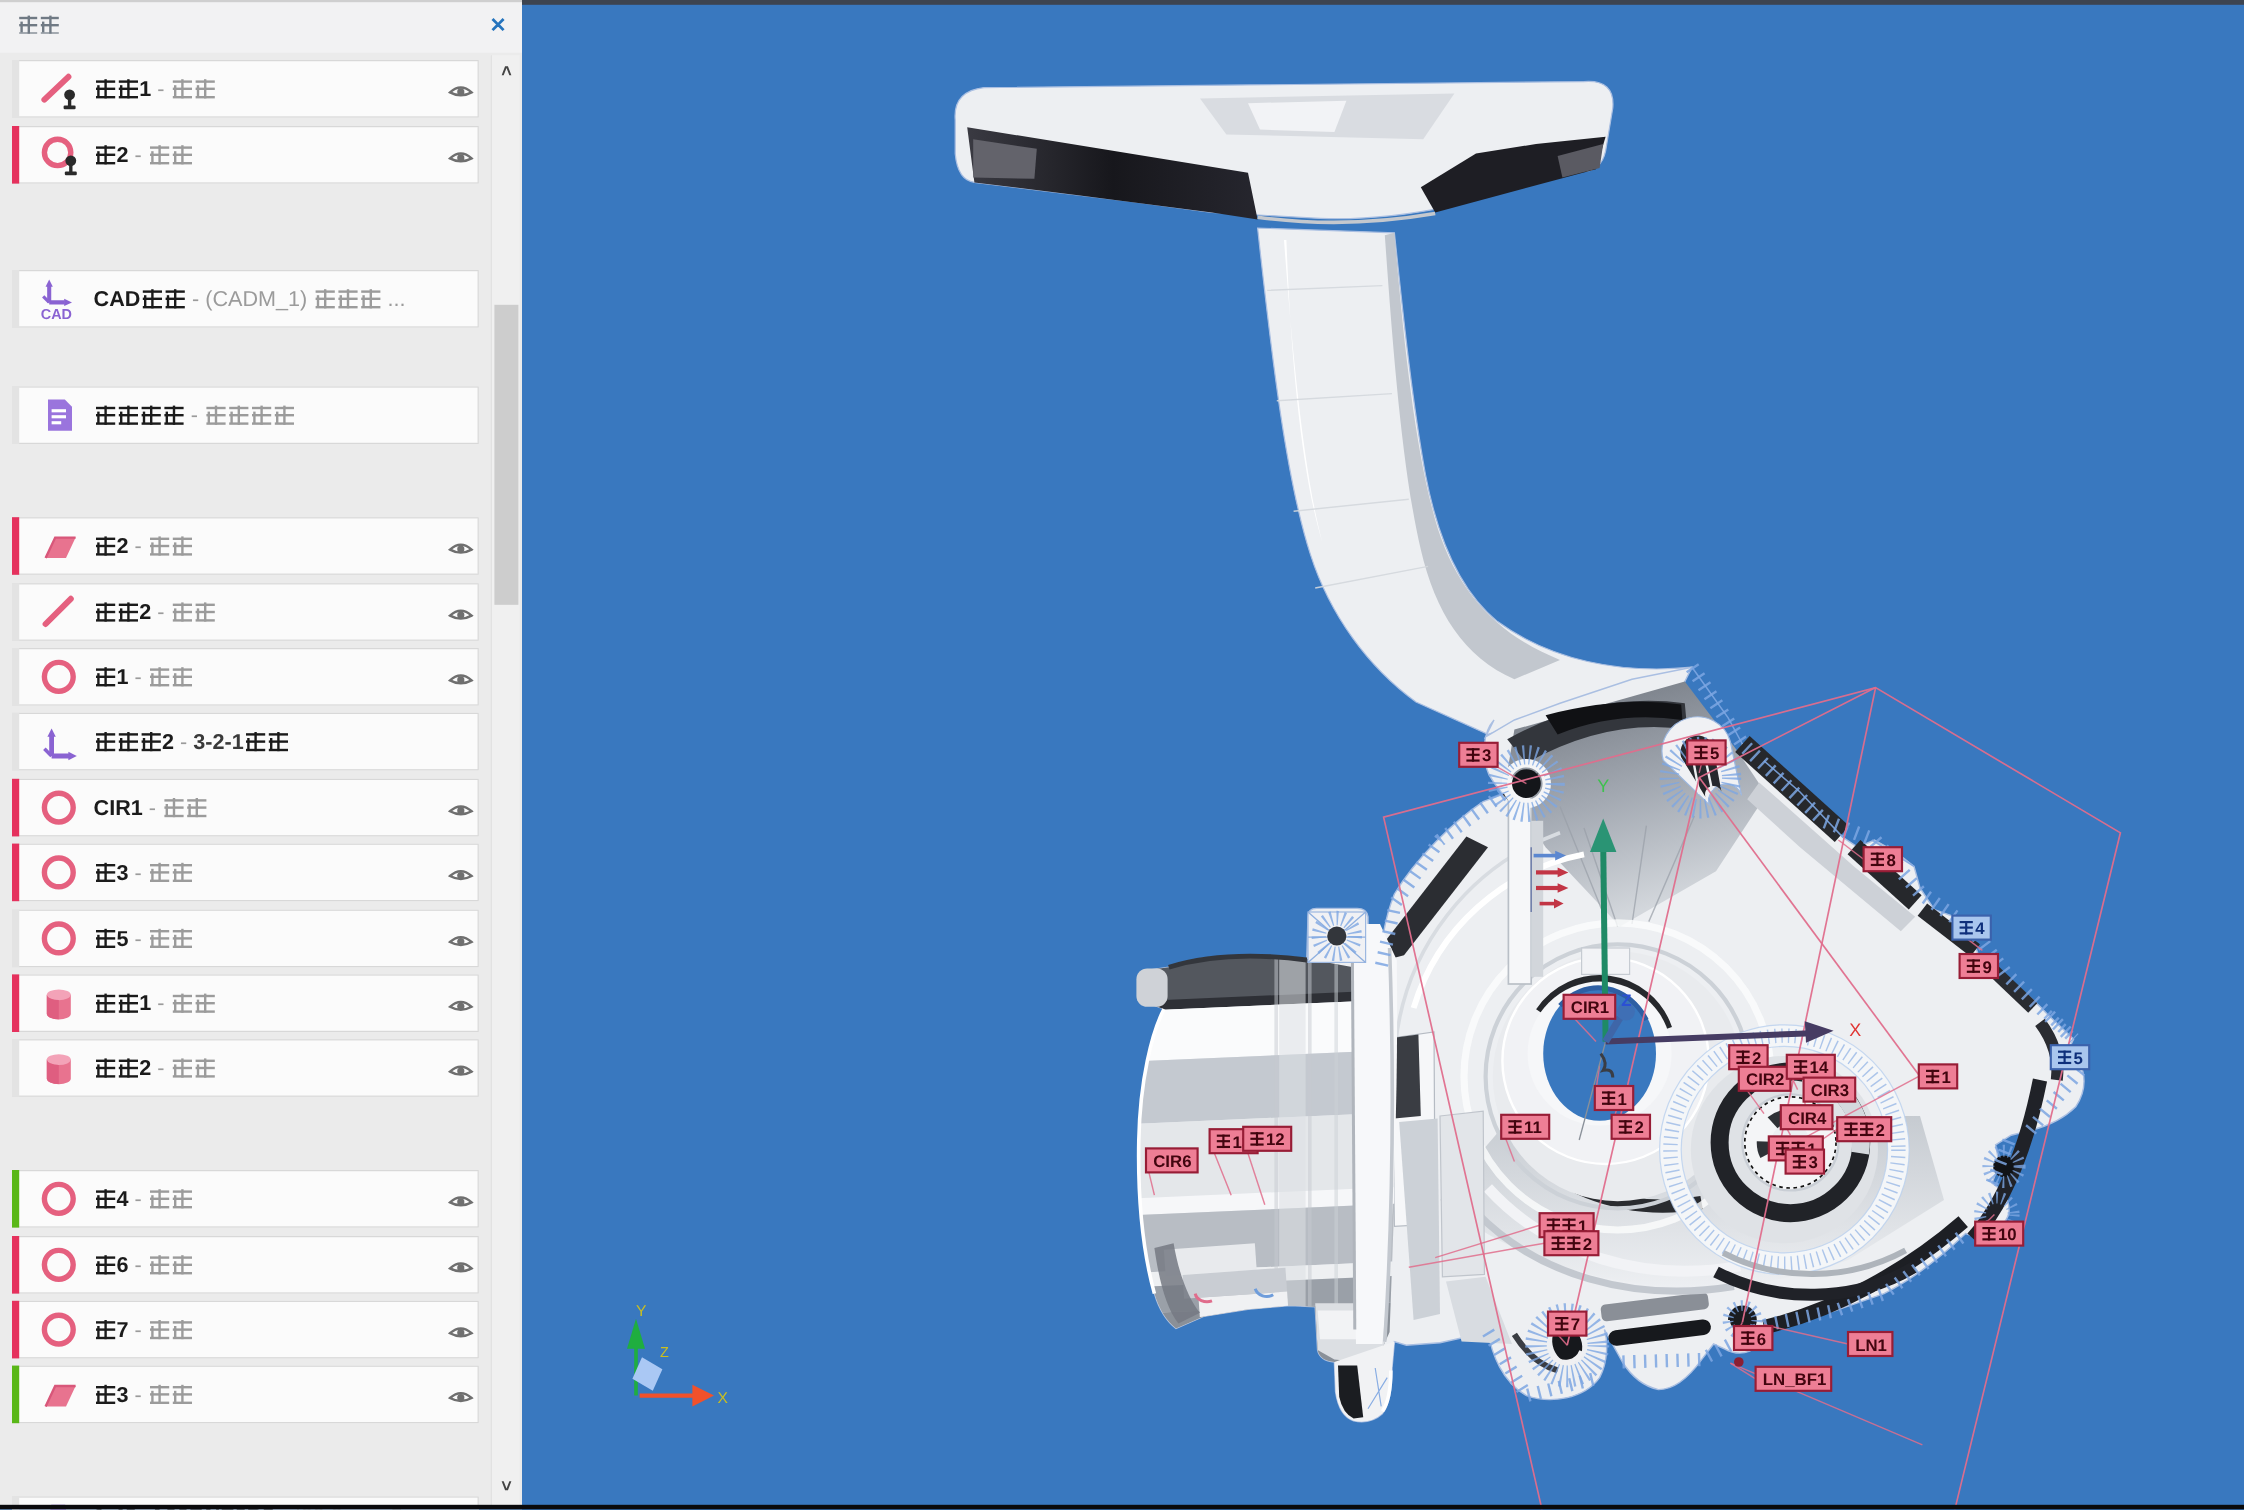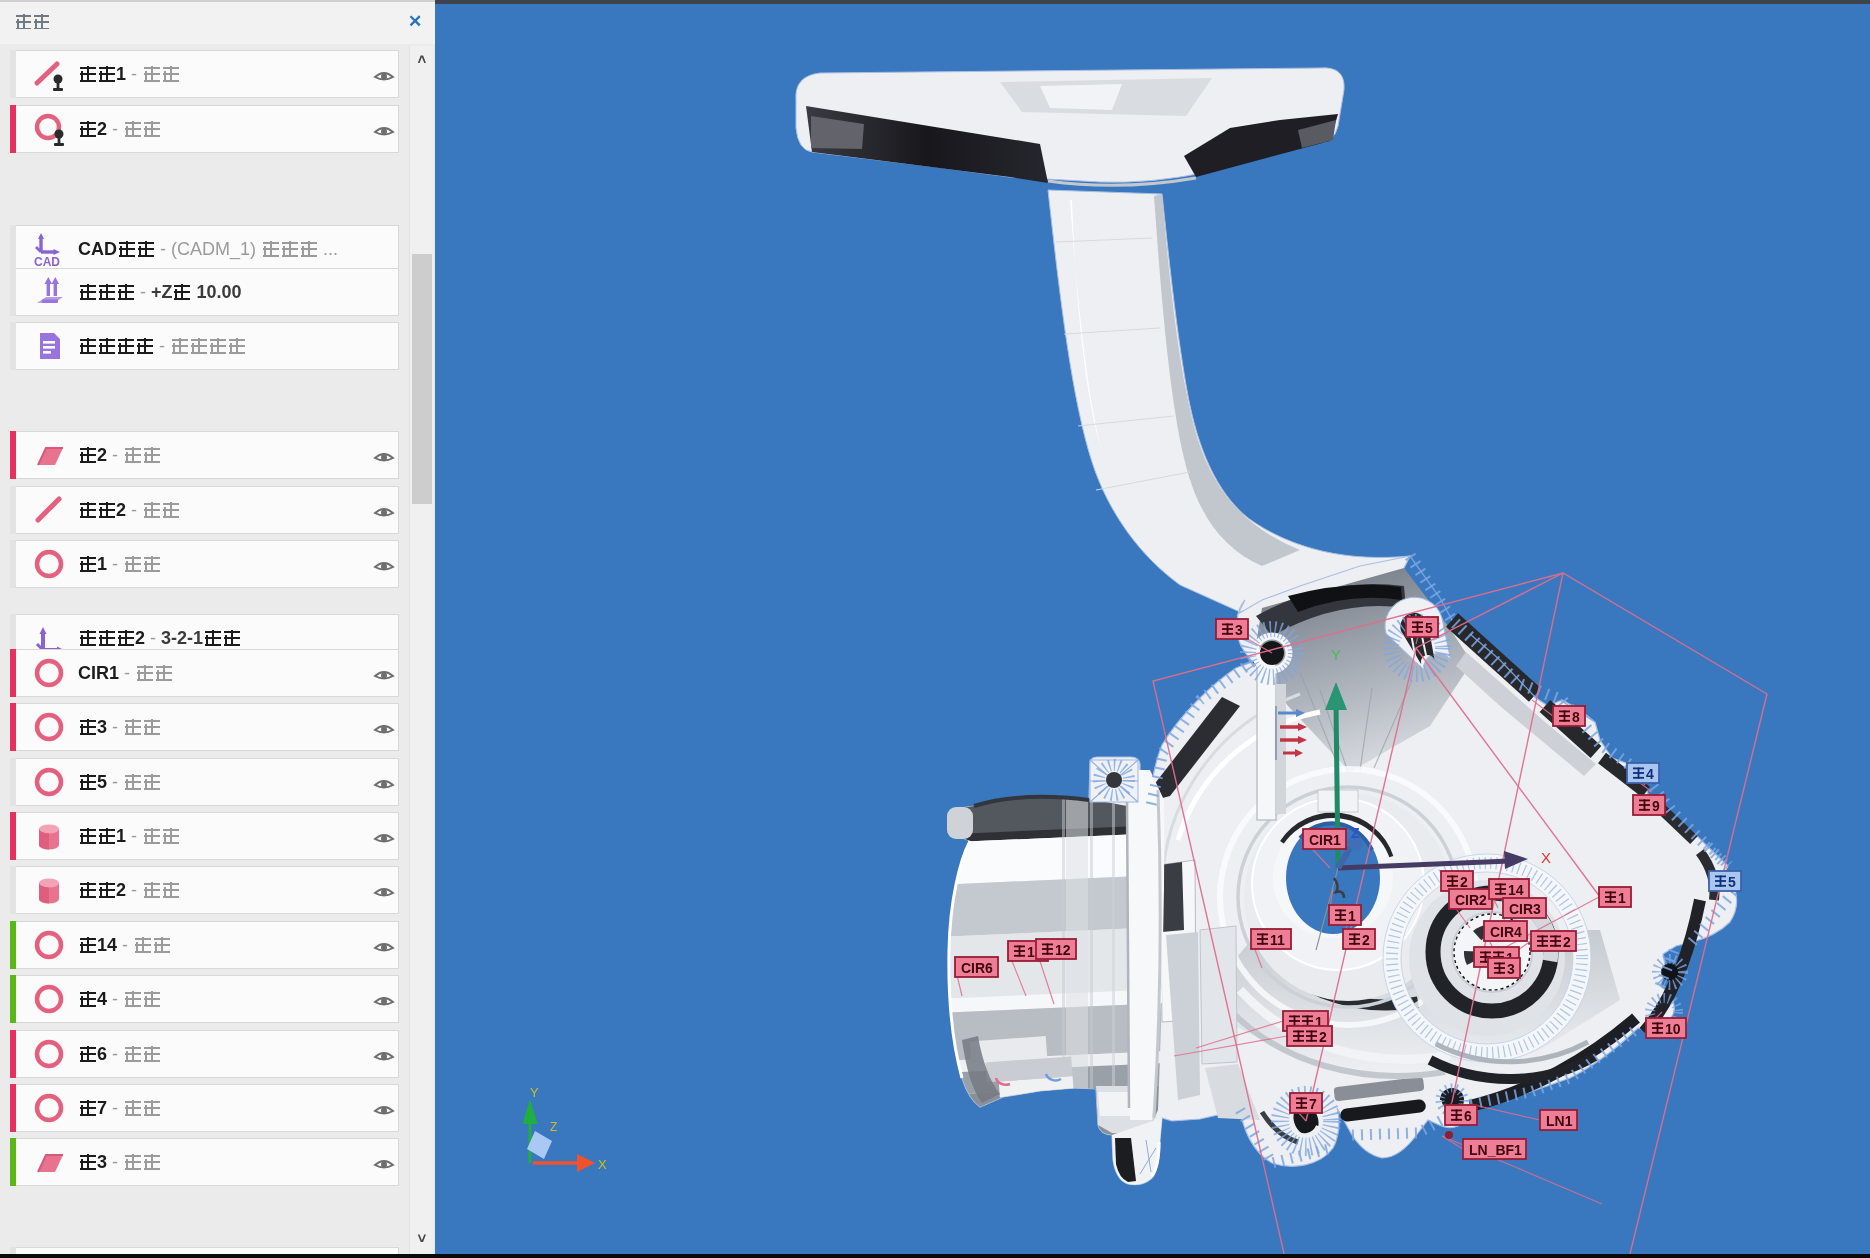--- a/index.html
+++ b/index.html
@@ -513,27 +513,20 @@
           <use href="#ic_eye"></use>
         </svg>
       </div>
 <div class="it" style="top:223px">
         <i class="st" style="background:#e3e3e3"></i>
         <svg class="ic" width="34" height="36">
           <use href="#ic_cad"></use>
         </svg>
         <div class="tx"><b>CAD</b><i class="hz "></i><i class="hz "></i><span class="gy"> - </span><span class="gy">(CADM_1) </span><i class="hz g"></i><i class="hz g"></i><i class="hz g"></i><span class="gy"> ...</span></div>
       </div>
-<div class="it" style="top:266px">
-        <i class="st" style="background:#e3e3e3"></i>
-        <svg class="ic" width="34" height="36">
-          <use href="#ic_gap"></use>
-        </svg>
-        <div class="tx"><i class="hz "></i><i class="hz "></i><i class="hz "></i><span class="gy"> - </span><b class="dk">+Z</b><i class="hz "></i><b class="dk"> 10.00</b></div>
-      </div>
 <div class="it" style="top:320px">
         <i class="st" style="background:#e3e3e3"></i>
         <svg class="ic" width="34" height="36">
           <use href="#ic_doc"></use>
         </svg>
         <div class="tx"><i class="hz "></i><i class="hz "></i><i class="hz "></i><i class="hz "></i><span class="gy"> - </span><i class="hz g"></i><i class="hz g"></i><i class="hz g"></i><i class="hz g"></i></div>
       </div>
 <div class="it" style="top:429px">
         <i class="st" style="background:#e5315d"></i>
         <svg class="ic" width="34" height="36">
@@ -557,21 +550,21 @@
 <div class="it" style="top:538px">
         <i class="st" style="background:#e3e3e3"></i>
         <svg class="ic" width="34" height="36">
           <use href="#ic_circ"></use>
         </svg>
         <div class="tx"><i class="hz "></i><b>1</b><span class="gy"> - </span><i class="hz g"></i><i class="hz g"></i></div>
         <svg class="eye" width="22" height="14">
           <use href="#ic_eye"></use>
         </svg>
       </div>
-<div class="it" style="top:612px">
+<div class="it" style="top:592px">
         <i class="st" style="background:#e3e3e3"></i>
         <svg class="ic" width="34" height="36">
           <use href="#ic_triad"></use>
         </svg>
         <div class="tx"><i class="hz "></i><i class="hz "></i><i class="hz "></i><b>2</b><span class="gy"> - </span><b class="dk">3-2-1</b><i class="hz "></i><i class="hz "></i></div>
       </div>
 <div class="it" style="top:647px">
         <i class="st" style="background:#e5315d"></i>
         <svg class="ic" width="34" height="36">
           <use href="#ic_circ"></use>
@@ -610,30 +603,20 @@
         <svg class="eye" width="22" height="14">
           <use href="#ic_eye"></use>
         </svg>
       </div>
 <div class="it" style="top:864px">
         <i class="st" style="background:#e3e3e3"></i>
         <svg class="ic" width="34" height="36">
           <use href="#ic_cyl"></use>
         </svg>
         <div class="tx"><i class="hz "></i><i class="hz "></i><b>2</b><span class="gy"> - </span><i class="hz g"></i><i class="hz g"></i></div>
-        <svg class="eye" width="22" height="14">
-          <use href="#ic_eye"></use>
-        </svg>
-      </div>
-<div class="it" style="top:919px">
-        <i class="st" style="background:#59b717"></i>
-        <svg class="ic" width="34" height="36">
-          <use href="#ic_circ"></use>
-        </svg>
-        <div class="tx"><i class="hz "></i><b>14</b><span class="gy"> - </span><i class="hz g"></i><i class="hz g"></i></div>
         <svg class="eye" width="22" height="14">
           <use href="#ic_eye"></use>
         </svg>
       </div>
 <div class="it" style="top:973px">
         <i class="st" style="background:#59b717"></i>
         <svg class="ic" width="34" height="36">
           <use href="#ic_circ"></use>
         </svg>
         <div class="tx"><i class="hz "></i><b>4</b><span class="gy"> - </span><i class="hz g"></i><i class="hz g"></i></div>

